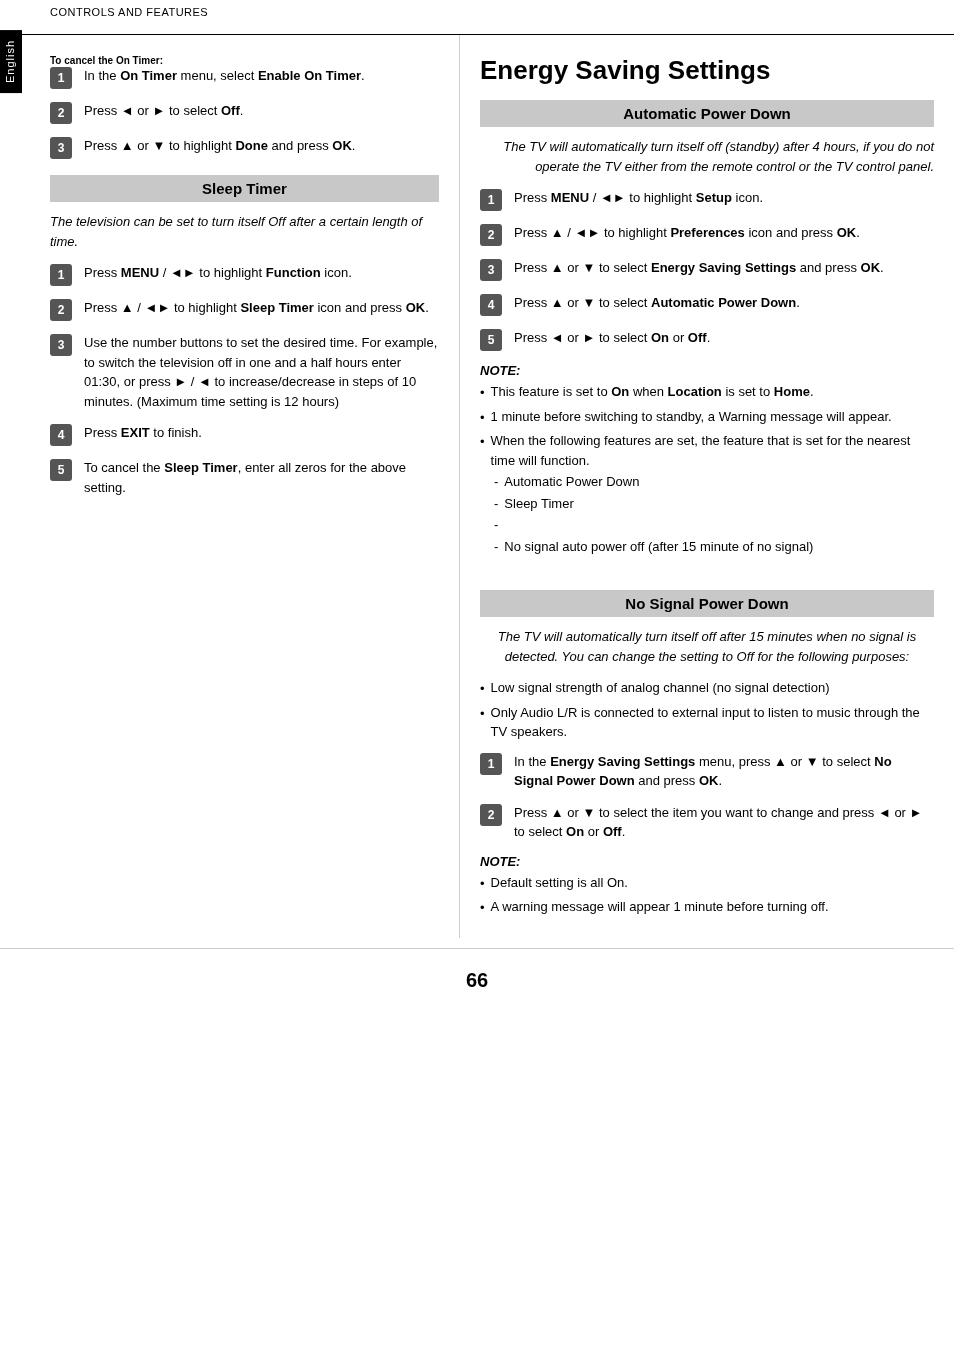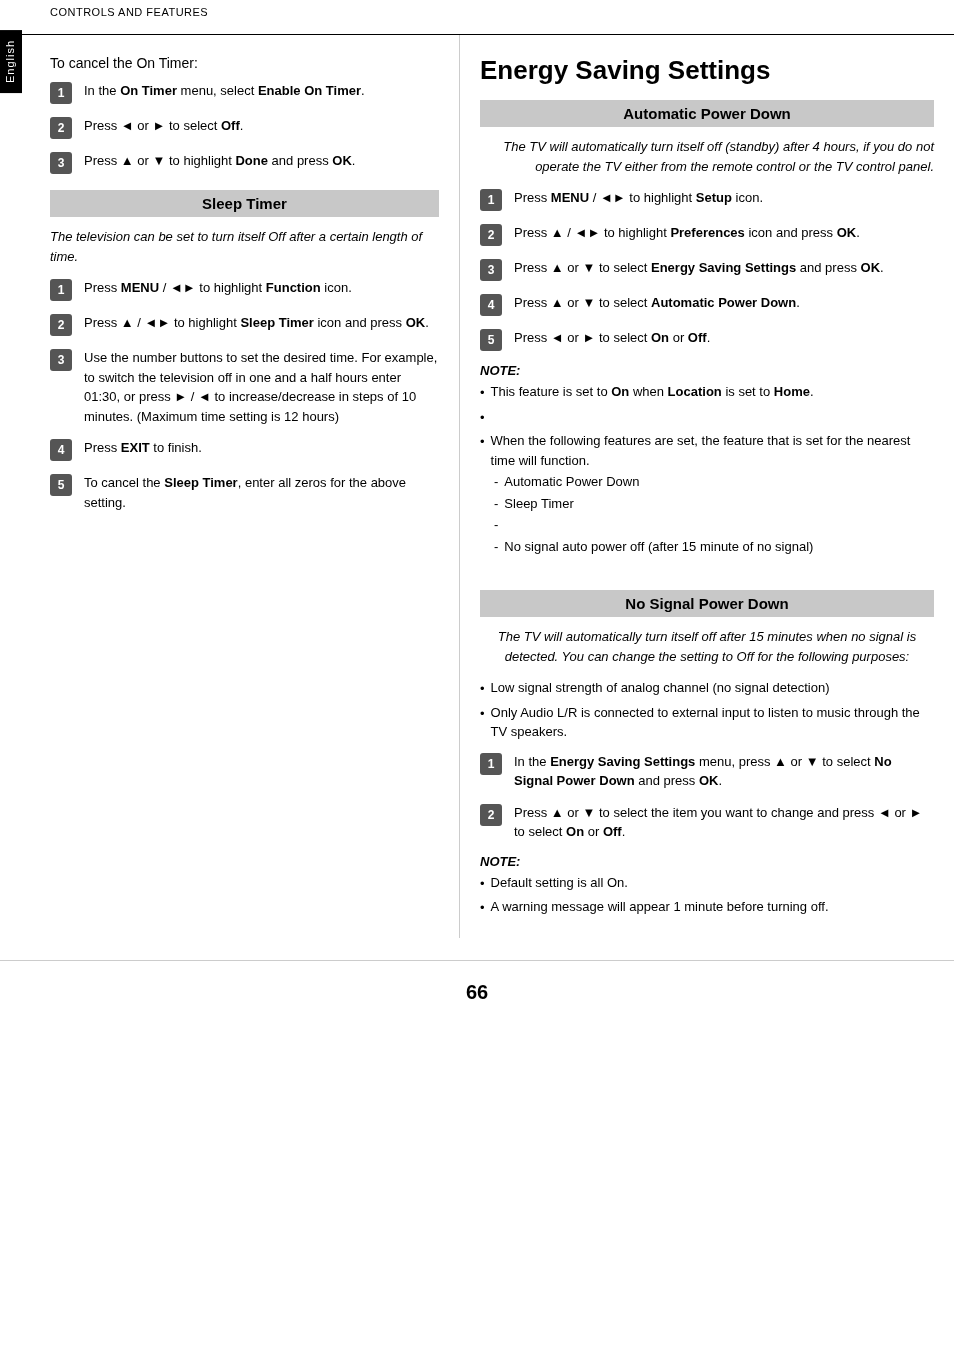--- a/index.html
+++ b/index.html
@@ -90,23 +90,22 @@
       margin-right: 12px;
       margin-top: 1px;
     }
     .step-text {
       flex: 1;
       line-height: 1.5;
     }
     .bold { font-weight: bold; }
     
     .cancel-header {
-      font-weight: normal;
-      margin-bottom: 10px;
-      font-size: 14px;
+      font-weight: bold;
+      font-size: 10px;
     }
     
     .italic-para {
       font-style: italic;
       margin-bottom: 12px;
       line-height: 1.5;
     }
     
     .note-section {
       margin-top: 10px;
@@ -136,21 +135,21 @@
     .note-sub-dash {
       margin-right: 6px;
     }
     
     .page-number {
       text-align: center;
       font-size: 20px;
       font-weight: bold;
       padding: 20px 0 10px 0;
       border-top: 1px solid #ccc;
-      margin-top: 22px;
+      margin-top: 10px;
     }
   </style>
 </head>
 <body>
 
 <div class="page-wrapper">
 
   <div class="top-bar">
     <span>CONTROLS AND FEATURES</span>
   </div>
@@ -248,20 +247,21 @@
         </div>
 
         <div class="note-section">
           <div class="note-label">NOTE:</div>
           <div class="note-item">
             <span class="note-bullet">•</span>
             <span>This feature is set to <span class="bold">On</span> when <span class="bold">Location</span> is set to <span class="bold">Home</span>.</span>
           </div>
           <div class="note-item">
             <span class="note-bullet">•</span>
+            <span>1 minute before switching to standby, a Warning message will appear.</span>
           </div>
           <div class="note-item">
             <span class="note-bullet">•</span>
             <span>When the following features are set, the feature that is set for the nearest time will function.</span>
           </div>
           <div class="note-sub">
             <span class="note-sub-dash">-</span>
             <span>Automatic Power Down</span>
           </div>
           <div class="note-sub">

